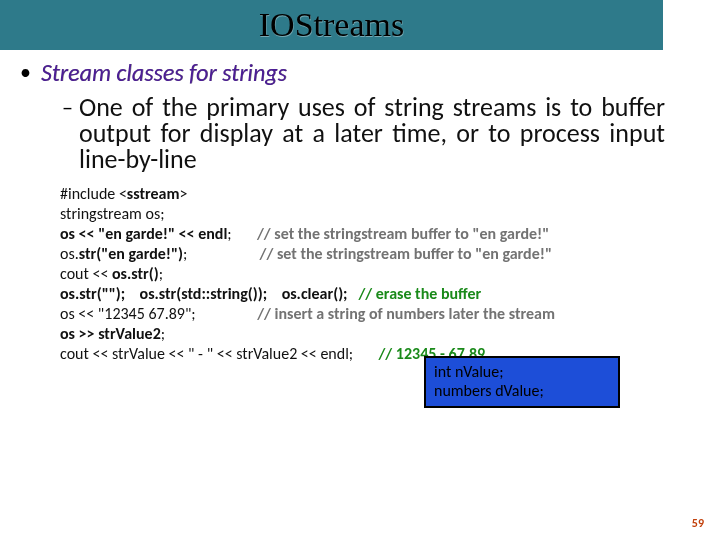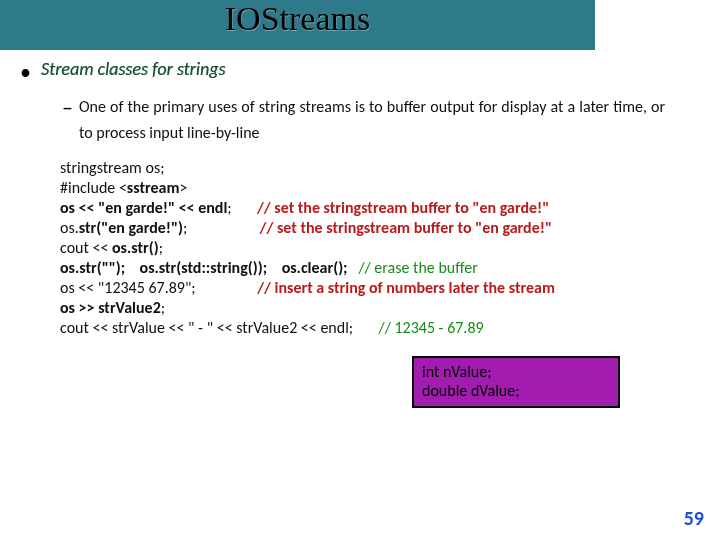--- a/index.html
+++ b/index.html
@@ -4,94 +4,94 @@
 <style>
   html,body{margin:0;padding:0}
   body{
     width:720px;height:540px;
     background:#fff;
     font-family:"Calibri","Segoe UI",Arial,sans-serif;
     position:relative;overflow:hidden;
   }
   .title-bar{
     background:#2e7a8a;
-    width:595px;
+    width:663px;
     height:50px;
-    display:flex;align-items:flex-start;justify-content:center;
+    display:flex;align-items:center;justify-content:center;
   }
   .title-bar h1{
     margin:0;color:#000;
     font-family:"Comic Sans MS","Segoe Script",cursive;
     font-size:34px;font-weight:400;
     text-shadow:0.5px 0.5px 0 rgba(255,255,255,0.35);
   }
   .bullet1-row{display:flex;margin:8px 0 0 20px;align-items:flex-start}
   .bullet1-dot{color:#000;font-size:22px;line-height:30px;margin-right:10px}
   .bullet1-text{
     font-family:"Calibri",Arial,sans-serif;
-    font-style:italic;font-size:18px;color:#14532d;
+    font-style:italic;font-size:24px;color:#4c1d95;
     text-shadow:0.4px 0 0 #888;
   }
   .bullet2-row{display:flex;margin:6px 55px 0 62px;align-items:flex-start}
   .bullet2-dash{font-size:22px;margin-right:6px;line-height:28px}
   .bullet2-text{
-    font-size:16px;color:#111;line-height:26px;
+    font-size:26px;color:#111;line-height:26px;
     text-align:justify;
   }
   .code-block{
     margin:12px 20px 0 60px;
     font-family:"Calibri",Arial,sans-serif;
     font-size:16px;line-height:20px;color:#111;
     position:relative;
   }
   .cl{white-space:pre}
   .b{font-weight:700}
-  .nav{color:#b91c1c}
-  .green{color:#1a8a1a;font-weight:400}
+  .nav{color:#737373}
+  .green{color:#1a8a1a;font-weight:700}
   .inset-box{
     position:absolute;
     right:100px;top:356px;
     width:180px;
     border:2px solid #000;
-    background:#a21caf;
-    padding:4px 16px 6px 8px;
+    background:#1d4ed8;
+    padding:4px 4px 6px 8px;
     font-size:16px;line-height:19px;
   }
   .pagenum{
     position:absolute;right:16px;bottom:10px;
-    font-size:20px;font-weight:700;color:#1d4ed8;
+    font-size:12px;font-weight:700;color:#c2410c;
   }
 </style>
 </head>
 <body>
 
 <div class="title-bar">
   <h1>IOStreams</h1>
 </div>
 
 <div class="bullet1-row">
   <span class="bullet1-dot">•</span>
   <span class="bullet1-text">Stream classes for strings</span>
 </div>
 
 <div class="bullet2-row">
   <span class="bullet2-dash">–</span>
   <span class="bullet2-text">One of the primary uses of string streams is to buffer output for display at a later time, or to process input line-by-line</span>
 </div>
 
 <div class="code-block">
+  <div class="cl"><span>#include &lt;</span><span class="b">sstream</span><span>&gt;</span></div>
   <div class="cl"><span>stringstream os;</span></div>
-  <div class="cl"><span>#include &lt;</span><span class="b">sstream</span><span>&gt;</span></div>
   <div class="cl"><span class="b">os &lt;&lt; "en garde!" &lt;&lt; endl</span><span>;</span>       <span class="b nav">// set the stringstream buffer to "en garde!"</span></div>
   <div class="cl"><span>os.</span><span class="b">str("en garde!")</span><span>;</span>                    <span class="b nav">// set the stringstream buffer to "en garde!"</span></div>
   <div class="cl"><span>cout &lt;&lt; </span><span class="b">os.str()</span><span>;</span></div>
   <div class="cl"><span class="b">os.str("");</span>    <span class="b">os.str(std::string());</span>    <span class="b">os.clear();</span>   <span class="green">// erase the buffer</span></div>
   <div class="cl"><span>os &lt;&lt; "12345 67.89";</span>                 <span class="b nav">// insert a string of numbers later the stream</span></div>
   <div class="cl"><span class="b">os &gt;&gt; strValue2</span><span>;</span></div>
   <div class="cl"><span>cout &lt;&lt; strValue &lt;&lt; " - " &lt;&lt; strValue2 &lt;&lt; endl;</span>       <span class="green">// 12345 - 67.89</span></div>
 </div>
 
 <div class="inset-box">
   <div>int  nValue;</div>
-  <div>double  dValue;</div>
+  <div>numbers  dValue;</div>
 </div>
 
 <div class="pagenum">59</div>
 
 </body></html>

